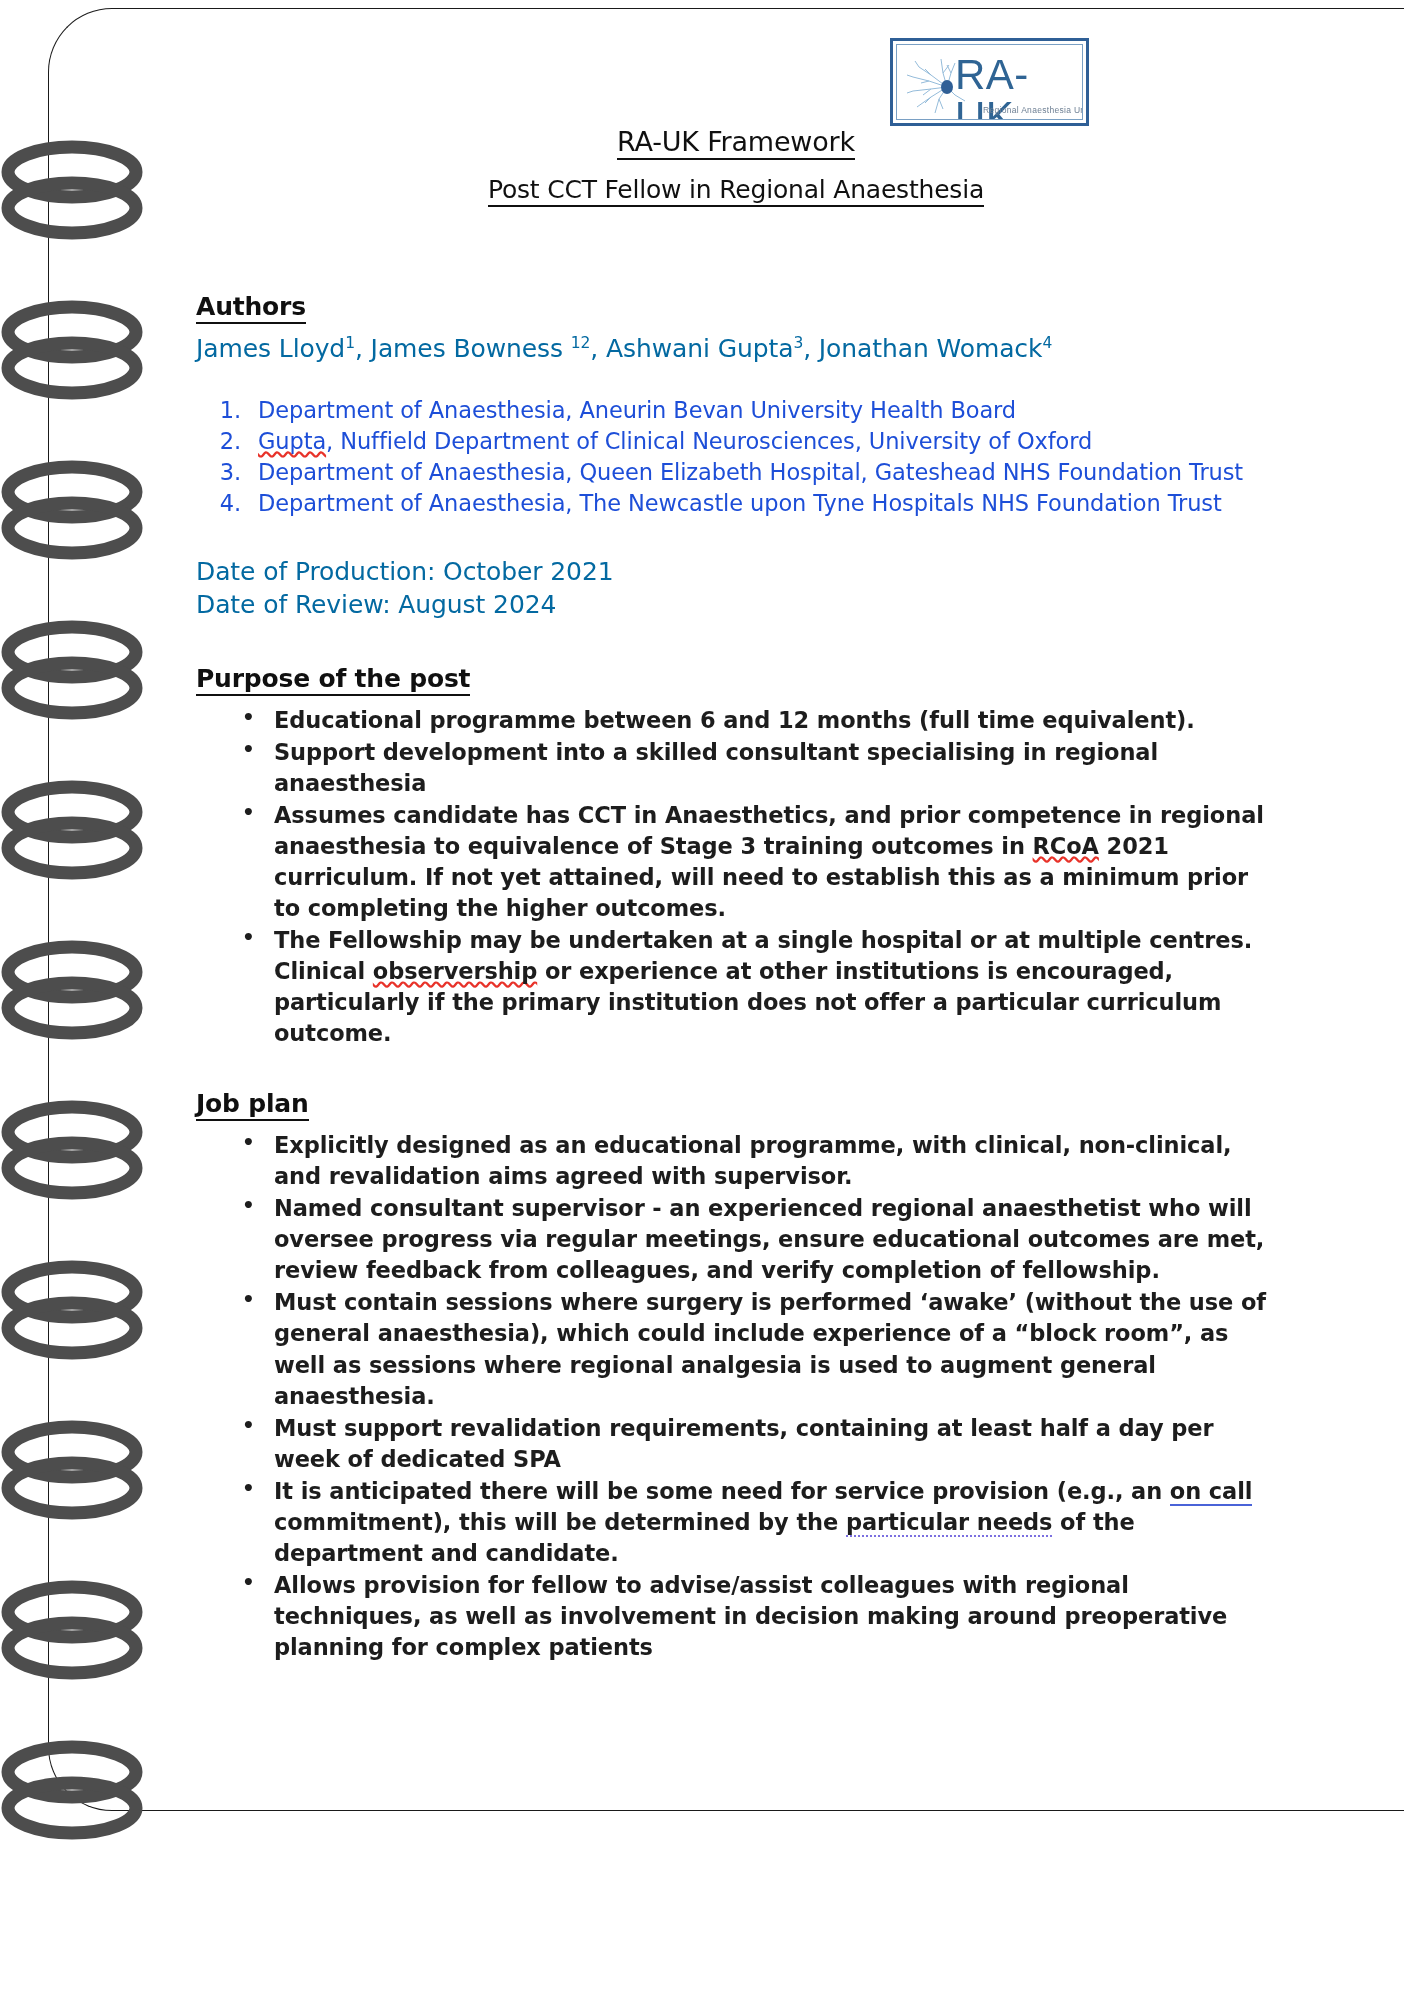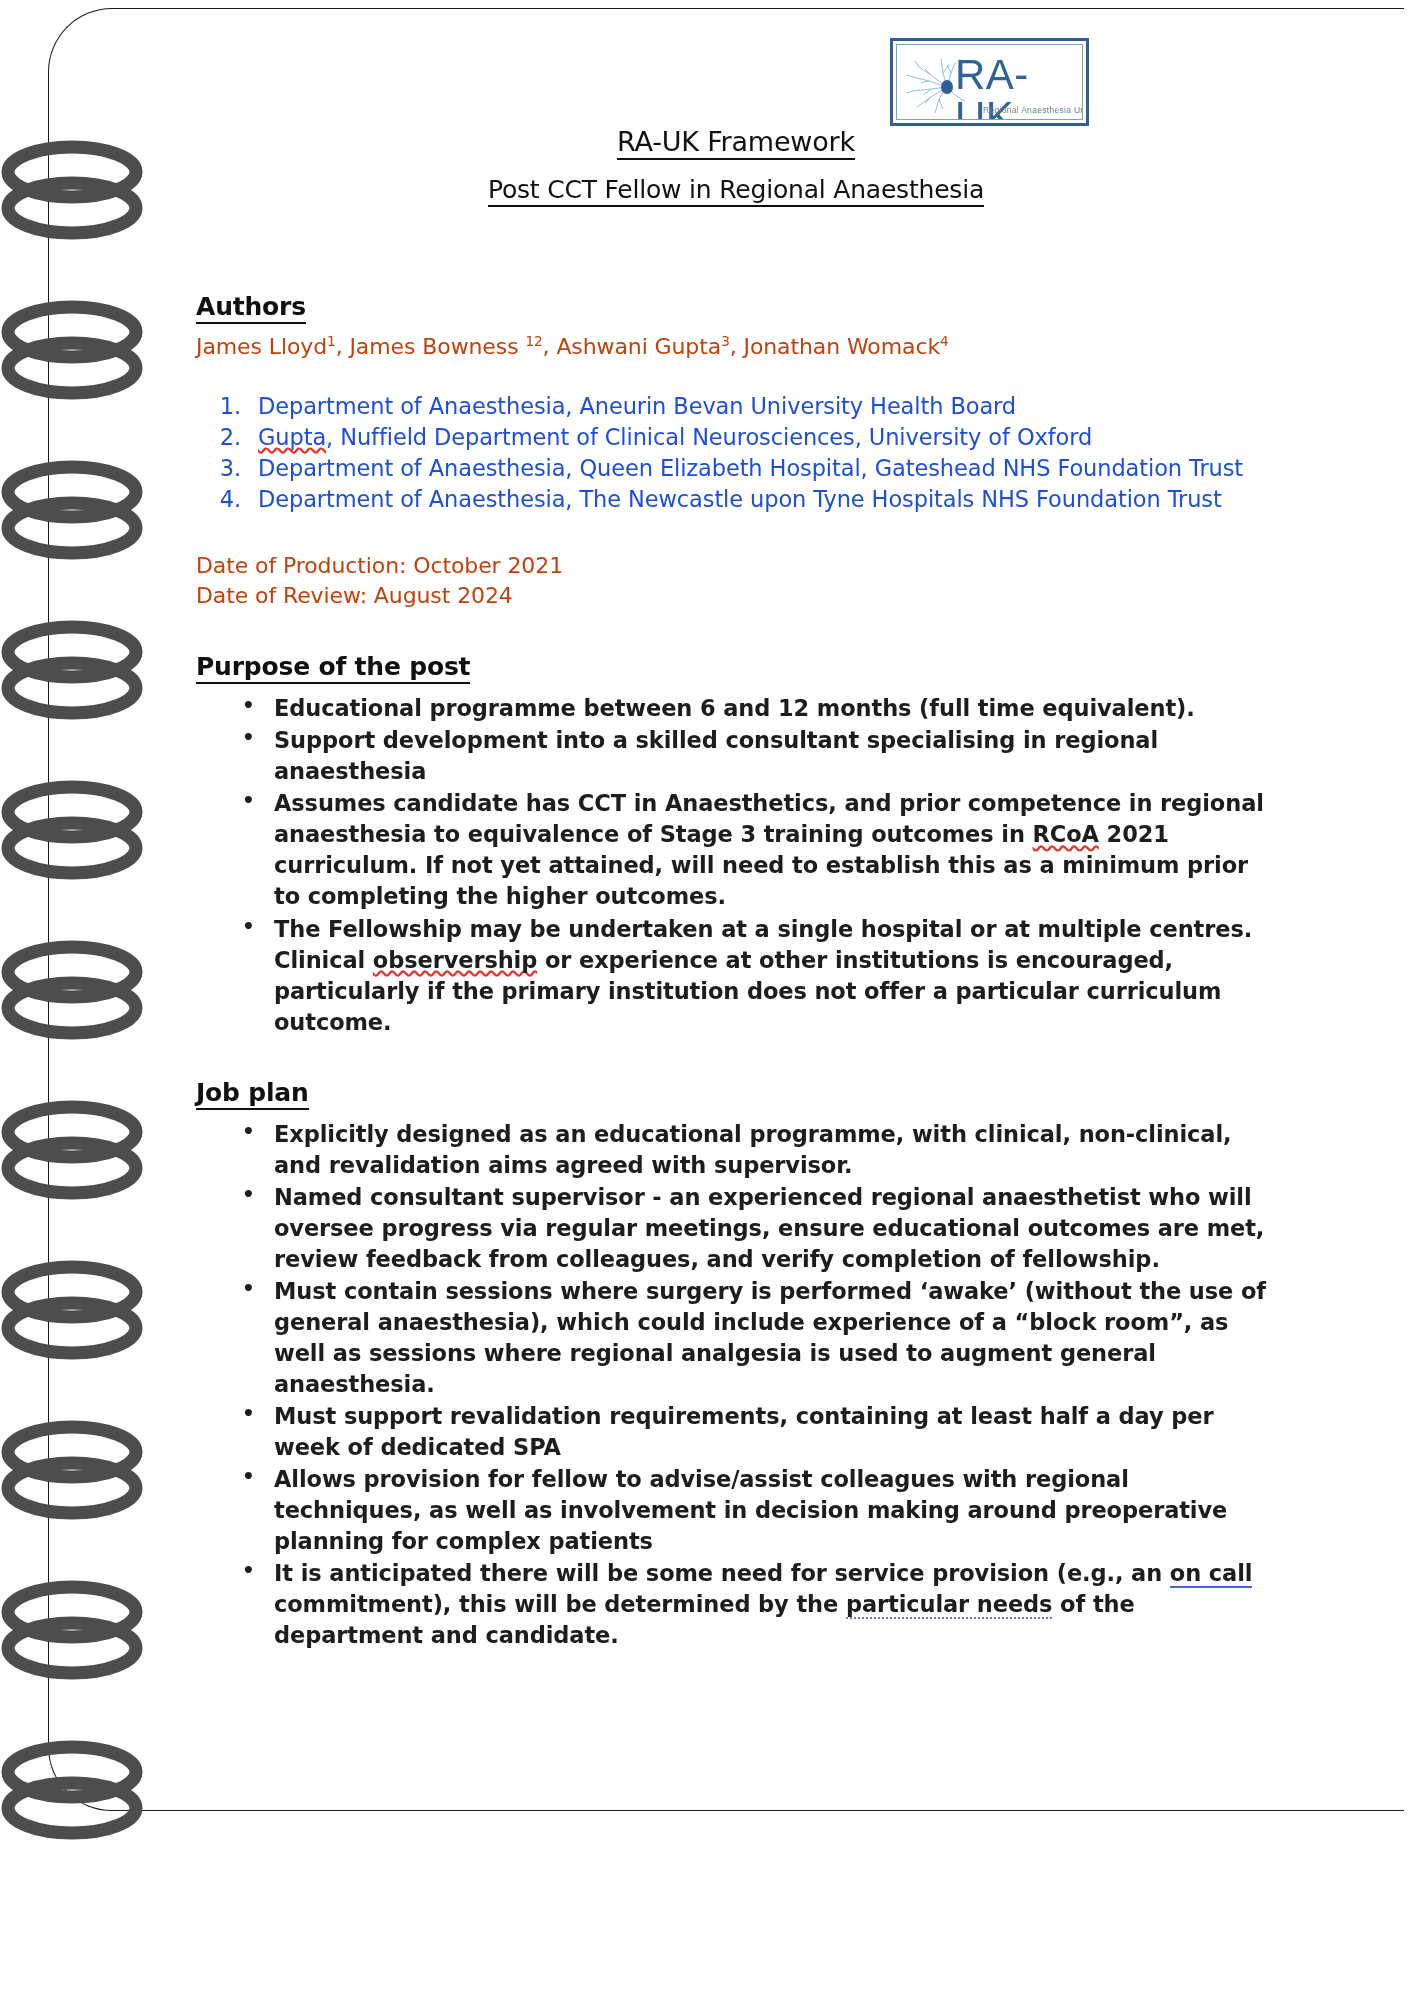--- a/index.html
+++ b/index.html
@@ -135,23 +135,23 @@
     margin: 0;
     color: #101010;
     letter-spacing: -0.2px;
   }
   h3.section span {
     border-bottom: 2.2px solid #101010;
     padding-bottom: 1px;
   }
 
   .body-text {
-    font-size: 22px;
+    font-size: 25px;
     line-height: 1.26;
-    color: #c2410c;
+    color: #0369a1;
     letter-spacing: -0.1px;
   }
 
   #authors-head { margin-top: 88px; }
   #authors-line { margin-top: 12px; }
 
   ol.affiliations {
     margin: 30px 0 0 0;
     padding-left: 52px;
     font-size: 22.5px;
@@ -328,18 +328,18 @@
       <li><span>The Fellowship may be undertaken at a single hospital or at multiple centres. Clinical </span><span class="sp-red">observership</span><span> or experience at other institutions is encouraged, particularly if the primary institution does not offer a particular curriculum outcome.</span></li>
     </ul>
 
     <h3 class="section" id="jobplan-head"><span>Job plan</span></h3>
 
     <ul class="bullets">
       <li>Explicitly designed as an educational programme, with clinical, non-clinical, and revalidation aims agreed with supervisor.</li>
       <li>Named consultant supervisor - an experienced regional anaesthetist who will oversee progress via regular meetings, ensure educational outcomes are met, review feedback from colleagues, and verify completion of fellowship.</li>
       <li>Must contain sessions where surgery is performed ‘awake’ (without the use of general anaesthesia), which could include experience of a “block room”, as well as sessions where regional analgesia is used to augment general anaesthesia.</li>
       <li>Must support revalidation requirements, containing at least half a day per week of dedicated SPA</li>
+      <li><span>It is anticipated there will be some need for service provision (e.g., an </span><span class="gr-blue-double">on call</span><span> commitment), this will be determined by the </span><span class="gr-blue-dotted">particular needs</span><span> of the department and candidate.</span></li>
       <li>Allows provision for fellow to advise/assist colleagues with regional techniques, as well as involvement in decision making around preoperative planning for complex patients</li>
-      <li><span>It is anticipated there will be some need for service provision (e.g., an </span><span class="gr-blue-double">on call</span><span> commitment), this will be determined by the </span><span class="gr-blue-dotted">particular needs</span><span> of the department and candidate.</span></li>
     </ul>
 
   </div>
 </div>
 
 </body></html>

